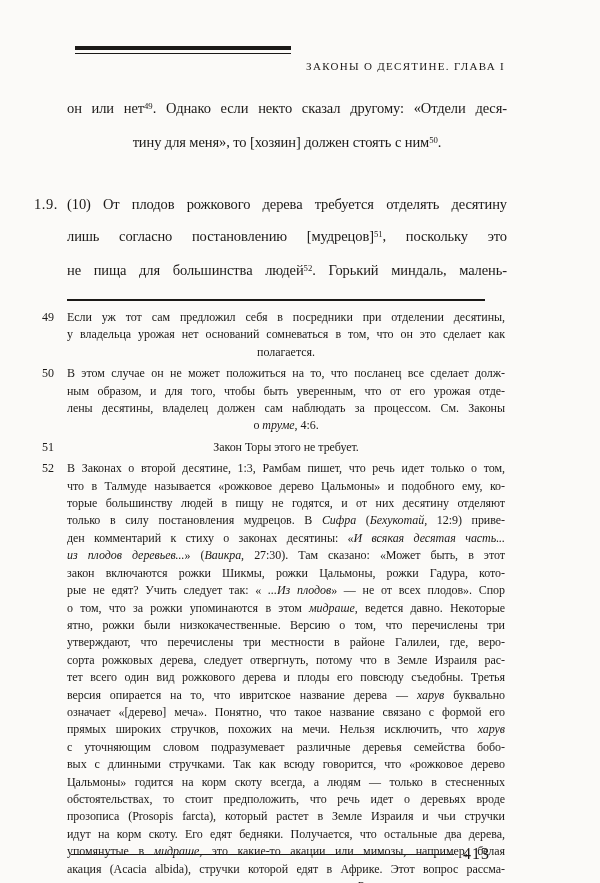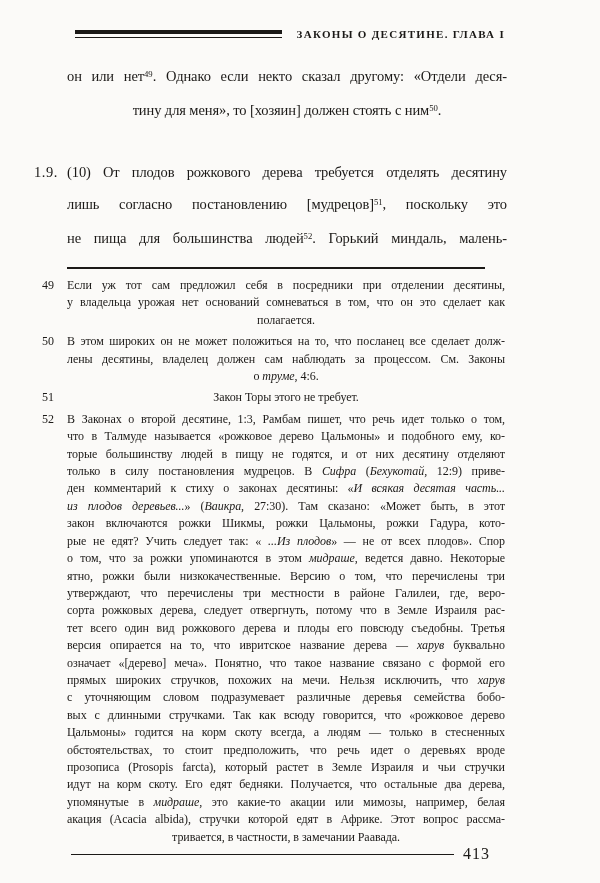--- a/index.html
+++ b/index.html
@@ -19,22 +19,22 @@
   }
   
   .header{margin:28px 95px 0 75px;display:flex;align-items:center;}
   .hrule{
     flex:1;height:8px;box-sizing:border-box;
     border-top:4px solid var(--ink);
     border-bottom:1.5px solid var(--ink);
   }
   .htitle{
     margin-left:15px;
-    font-size:11px;font-weight:bold;
-    letter-spacing:1.3px;white-space:nowrap;
+    font-size:11px;font-weight:normal;
+    letter-spacing:1.3px;white-space:nowrap;margin-top:32px;
   }
   
   .main{margin:20px 93px 0 67px;}
   .para{font-size:14.5px;line-height:32px;position:relative;letter-spacing:-0.1px;}
   .para + .para{margin-top:28px;}
   .marker{position:absolute;left:-33px;top:0;letter-spacing:0.5px;}
   .ln{text-align:center;}
   .ln.jst{text-align:justify;text-align-last:justify;}
   .sup{font-size:0.6em;position:relative;top:-0.5em;letter-spacing:0;}
   .it{font-style:italic;}
@@ -81,21 +81,22 @@
       <div class="fn-text">
           <div class="ln jst"><span>Если уж тот сам предложил себя в посредники при отделении десятины,</span></div>
           <div class="ln jst"><span>у владельца урожая нет оснований сомневаться в том, что он это сделает как</span></div>
           <div class="ln"><span>полагается.</span></div>
         </div>
     </div>
 
     <div class="footnote">
       <div class="fn-num">50</div>
       <div class="fn-text">
-          <div class="ln jst"><span>В этом широких он не может положиться на то, что посланец все сделает долж-</span></div>
+          <div class="ln jst"><span>В этом случае он не может положиться на то, что посланец все сделает долж-</span></div>
+          <div class="ln jst"><span>ным образом, и для того, чтобы быть уверенным, что от его урожая отде-</span></div>
           <div class="ln jst"><span>лены десятины, владелец должен сам наблюдать за процессом. См. Законы</span></div>
           <div class="ln"><span>о </span><span class="it">труме</span><span>, 4:6.</span></div>
         </div>
     </div>
 
     <div class="footnote">
       <div class="fn-num">51</div>
       <div class="fn-text">
           <div class="ln"><span>Закон Торы этого не требует.</span></div>
         </div>

